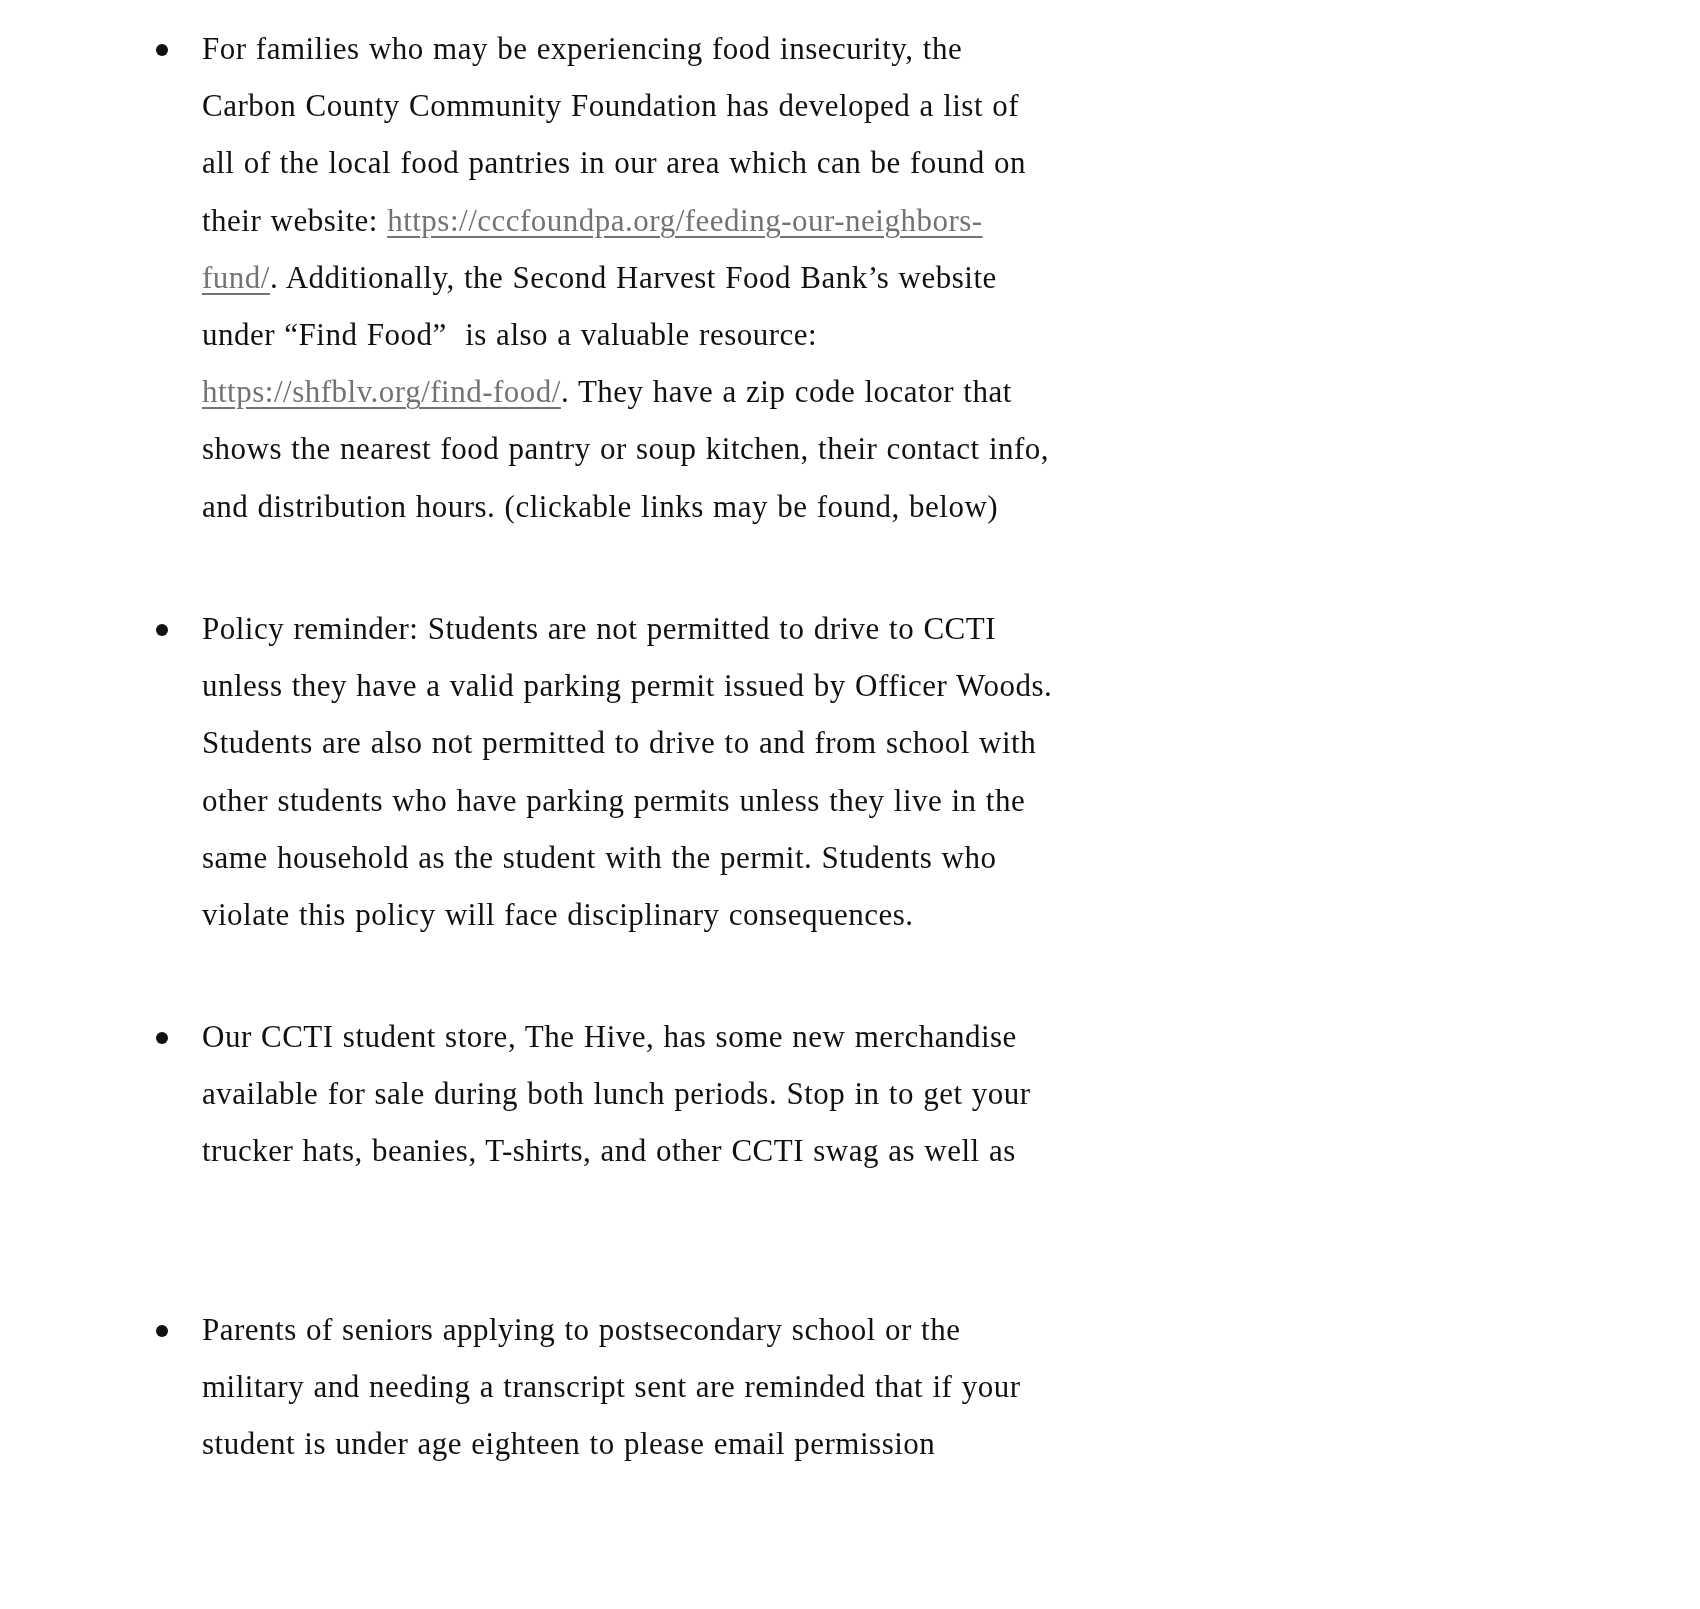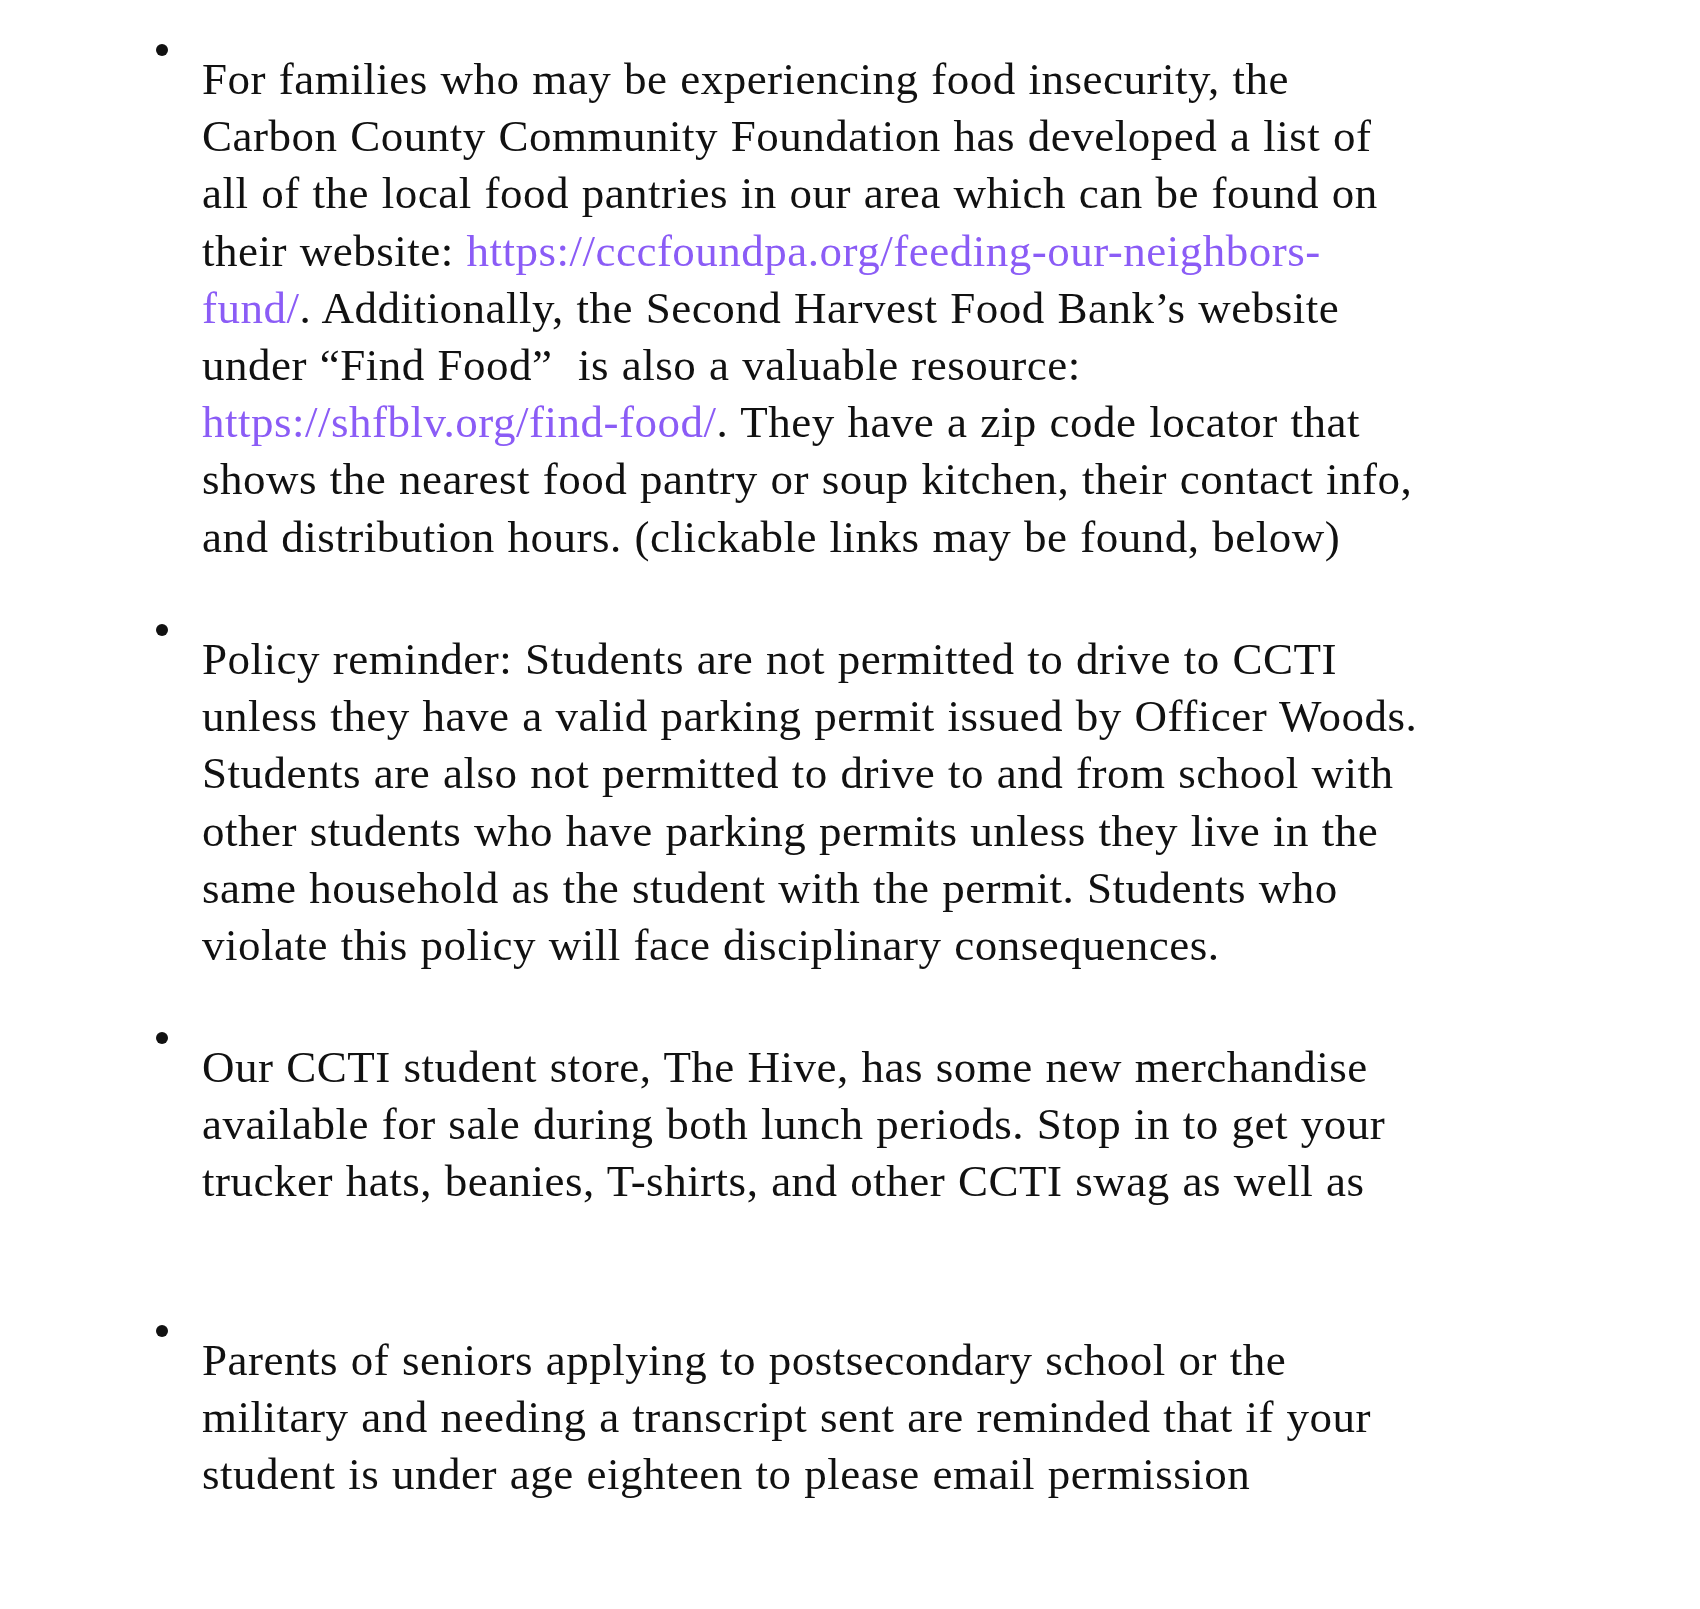--- a/index.html
+++ b/index.html
@@ -25,33 +25,33 @@
       left: 156px;
       width: 12px;
       height: 12px;
       border-radius: 50%;
       background: #111111;
     }
     .bullet-text {
       position: absolute;
       left: 202px;
       top: 0;
-      font-size: 45px;
+      font-size: 31px;
       line-height: 57.2px;
       letter-spacing: 0.5px;
       word-spacing: 1px;
-      margin-top: 31px;
     }
     .line {
       display: block;
       white-space: nowrap;
       height: 57.2px;
     }
     .link {
-      color: #8b5cf6;
+      color: #737373;
+      text-decoration: underline;
       text-decoration-thickness: 2px;
       text-underline-offset: 5px;
       cursor: pointer;
     }
   </style>
 </head>
 <body>
 
 <div class="bullet-item" style="top:20px;">
   <span class="bullet-dot" style="top:24px;"></span>

